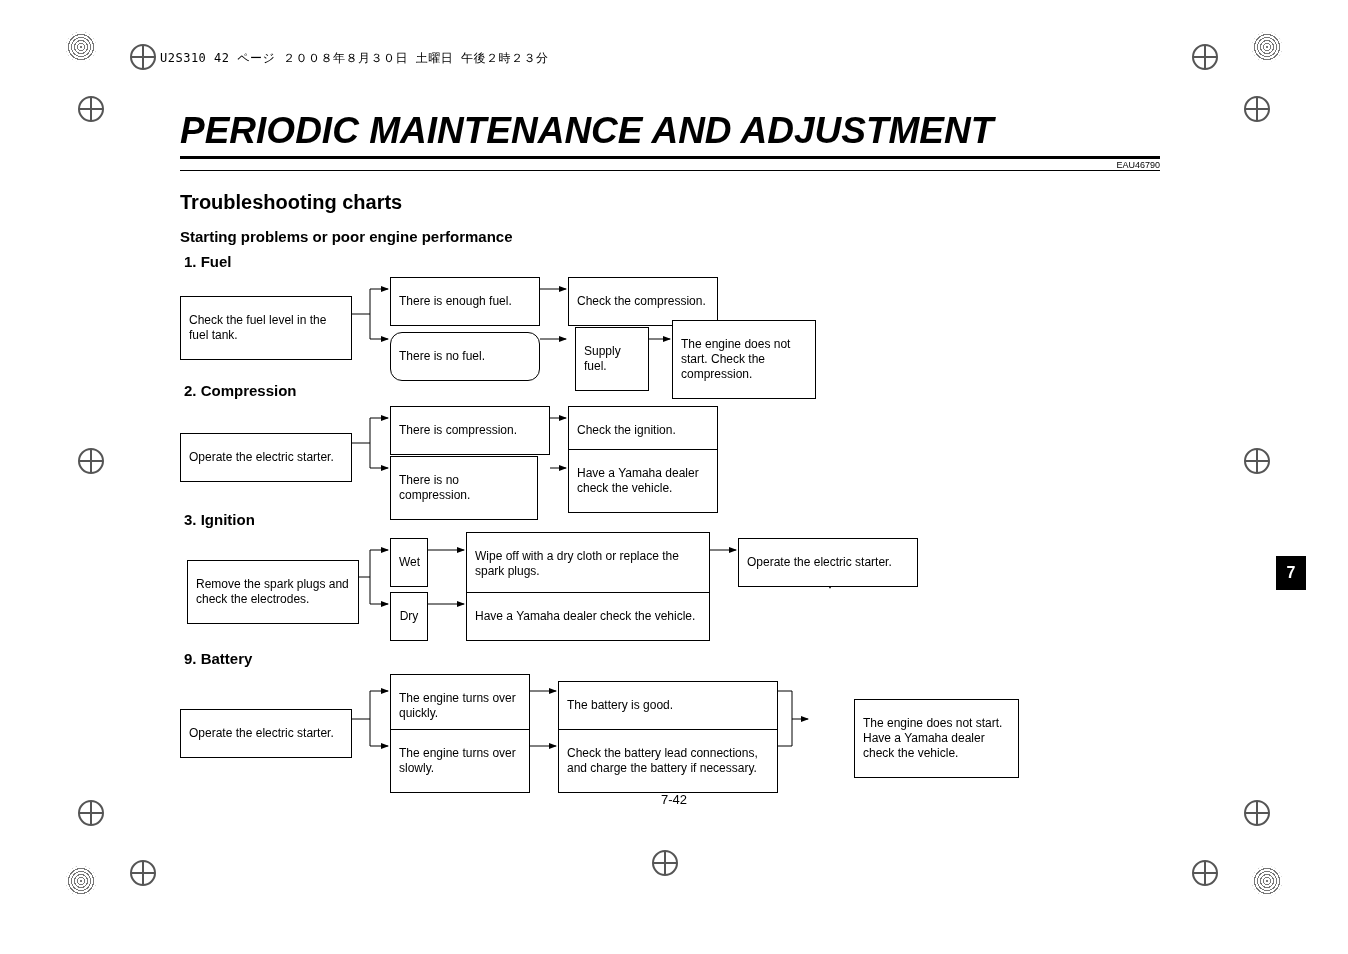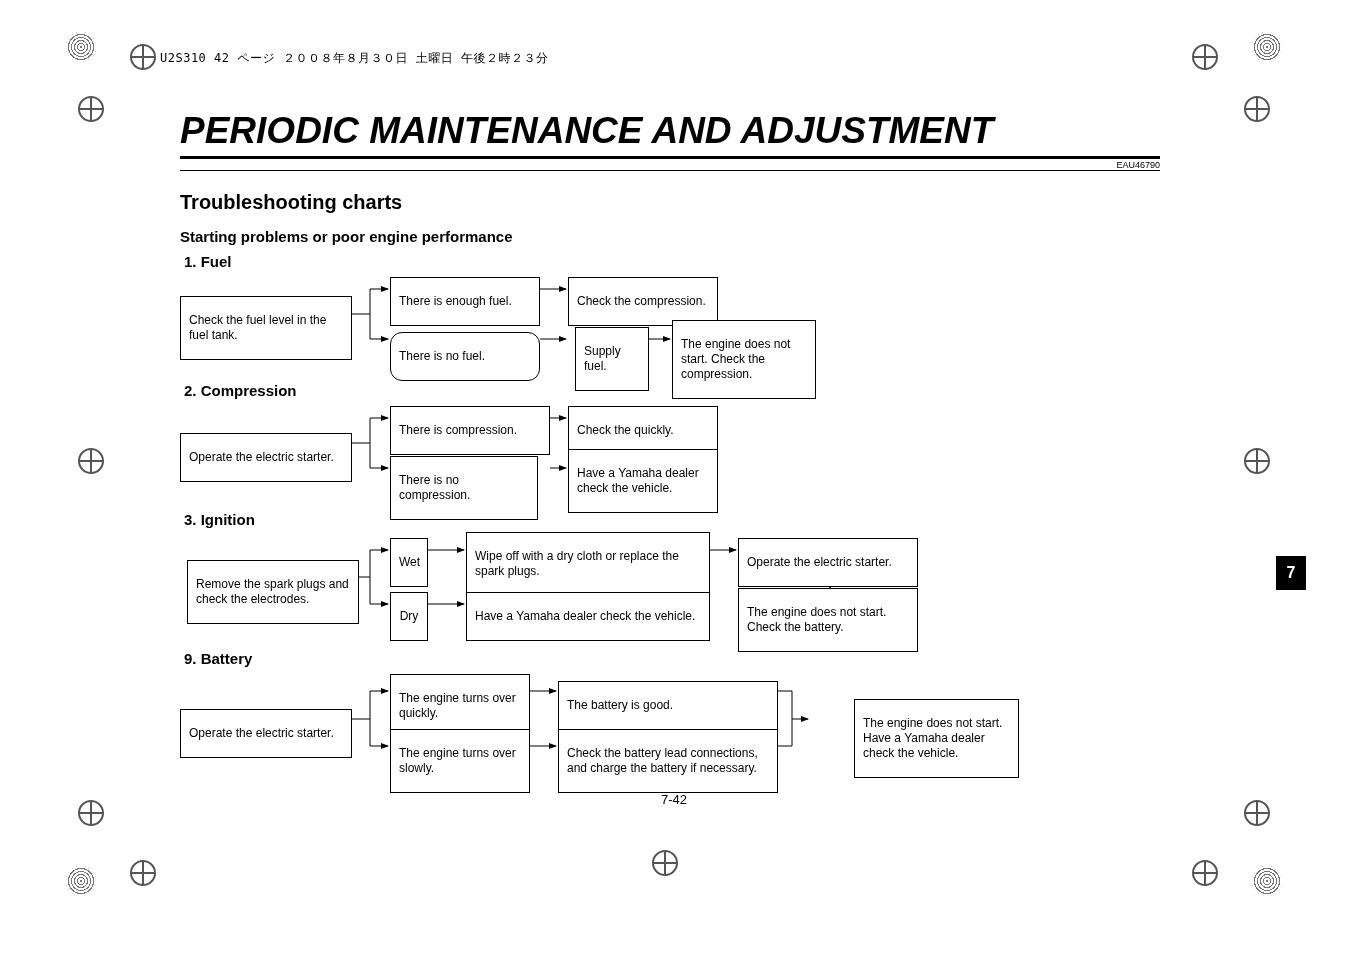--- a/index.html
+++ b/index.html
@@ -184,21 +184,21 @@
     <svg class="connectors" width="980" height="90">
       <line x1="172" y1="40" x2="190" y2="40" stroke="#000"></line>
       <line x1="190" y1="15" x2="190" y2="65" stroke="#000"></line>
       <line x1="190" y1="15" x2="208" y2="15" stroke="#000" marker-end="url(#ah)"></line>
       <line x1="190" y1="65" x2="208" y2="65" stroke="#000" marker-end="url(#ah)"></line>
       <line x1="370" y1="15" x2="386" y2="15" stroke="#000" marker-end="url(#ah)"></line>
       <line x1="370" y1="65" x2="386" y2="65" stroke="#000" marker-end="url(#ah)"></line>
     </svg>
     <div class="box" style="left:0;top:30px;width:172px;">Operate the electric starter.</div>
     <div class="box" style="left:210px;top:3px;width:160px;">There is compression.</div>
-    <div class="box" style="left:388px;top:3px;width:150px;">Check the quickly.</div>
+    <div class="box" style="left:388px;top:3px;width:150px;">Check the ignition.</div>
     <div class="box" style="left:210px;top:53px;width:148px;">There is no compression.</div>
     <div class="box" style="left:388px;top:46px;width:150px;">Have a Yamaha dealer check the vehicle.</div>
   </div>
 
   <div class="block-title">3. Ignition</div>
   <div class="flow" style="height:100px;">
     <svg class="connectors" width="980" height="100">
       <line x1="172" y1="45" x2="190" y2="45" stroke="#000"></line>
       <line x1="190" y1="18" x2="190" y2="72" stroke="#000"></line>
       <line x1="190" y1="18" x2="208" y2="18" stroke="#000" marker-end="url(#ah)"></line>
@@ -208,21 +208,20 @@
       <line x1="530" y1="18" x2="556" y2="18" stroke="#000" marker-end="url(#ah)"></line>
 
       <line x1="650" y1="30" x2="650" y2="56" stroke="#000" marker-end="url(#ah)"></line>
     </svg>
     <div class="box" style="left:7px;top:28px;width:172px;">Remove the spark plugs and check the electrodes.</div>
     <div class="box" style="left:210px;top:6px;width:38px;text-align:center;">Wet</div>
     <div class="box" style="left:286px;top:0px;width:244px;">Wipe off with a dry cloth or replace the spark plugs.</div>
     <div class="box" style="left:558px;top:6px;width:180px;">Operate the electric starter.</div>
     <div class="box" style="left:210px;top:60px;width:38px;text-align:center;">Dry</div>
     <div class="box" style="left:286px;top:60px;width:244px;">Have a Yamaha dealer check the vehicle.</div>
-    <div class="box" style="left:558px;top:56px;width:180px;">The engine does not start. Check the battery.</div>
   </div>
 
   <div class="block-title">9. Battery</div>
   <div class="flow" style="height:100px;">
     <svg class="connectors" width="980" height="100">
       <line x1="172" y1="48" x2="190" y2="48" stroke="#000"></line>
       <line x1="190" y1="20" x2="190" y2="75" stroke="#000"></line>
       <line x1="190" y1="20" x2="208" y2="20" stroke="#000" marker-end="url(#ah)"></line>
       <line x1="190" y1="75" x2="208" y2="75" stroke="#000" marker-end="url(#ah)"></line>
       <line x1="350" y1="20" x2="376" y2="20" stroke="#000" marker-end="url(#ah)"></line>

